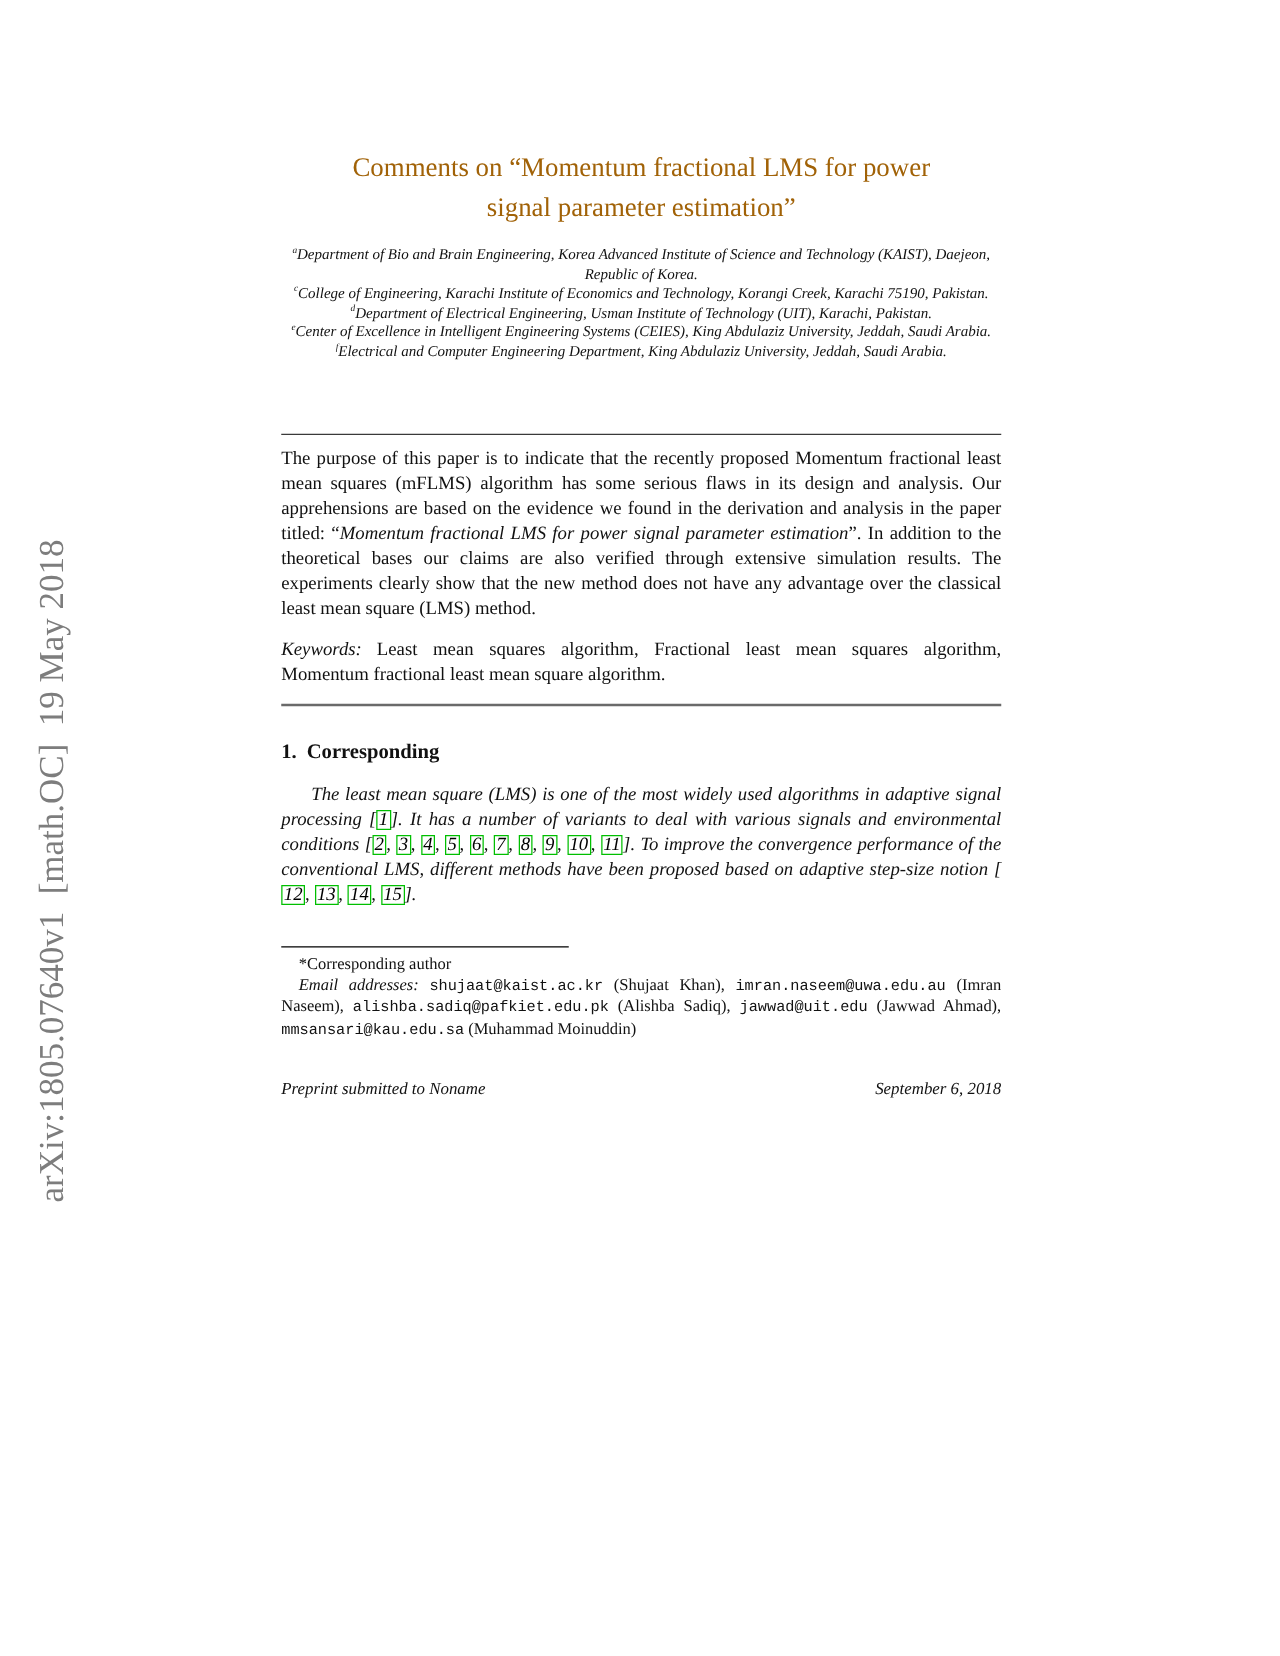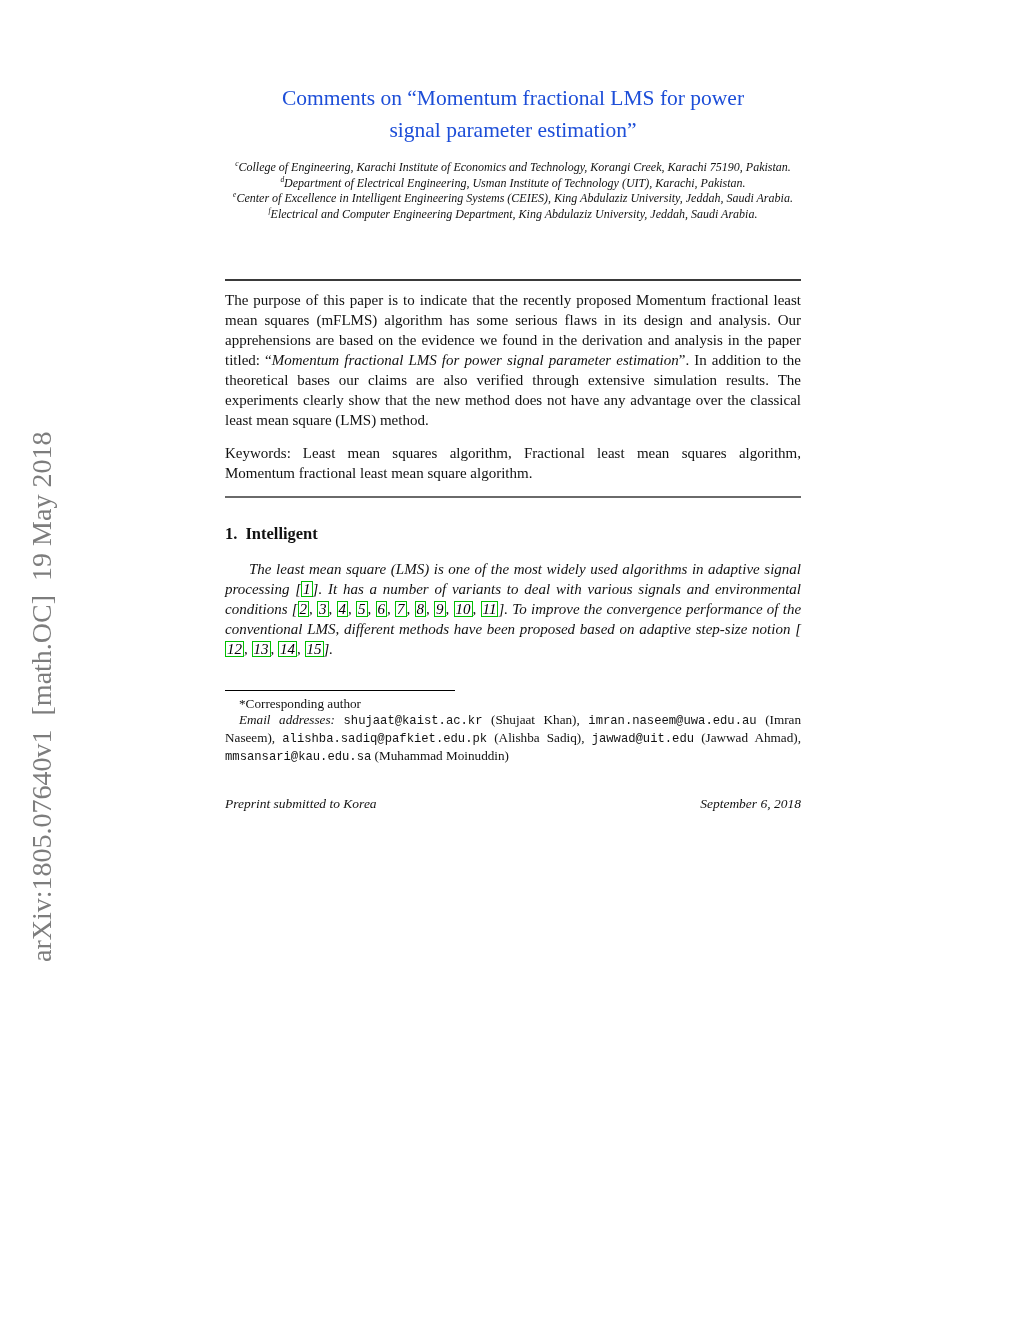--- a/index.html
+++ b/index.html
@@ -15,33 +15,33 @@
   .arxiv-strip{position:absolute;top:0;left:0;width:80px;height:1325px;}
   .arxiv-text{
     position:absolute;left:26px;top:962px;
     transform:rotate(-90deg);transform-origin:left top;
     white-space:pre;font-size:28px;color:#7d7d7d;
     font-family:"Liberation Serif", serif;
   }
   
   .content{position:absolute;left:225px;top:0;width:576px;}
   .title{
-    margin-top:82px;text-align:center;
-    font-size:21.5px;line-height:32px;color:#1d4ed8;
+    margin-top:118px;text-align:center;
+    font-size:21.5px;line-height:32px;color:#a16207;
   }
   .title .tline{display:block;}
   .authors{margin-top:29px;text-align:center;font-size:16px;line-height:22px;}
   sup{font-size:0.62em;line-height:0;vertical-align:super;}
   .affiliations{margin-top:14px;text-align:center;font-style:italic;
     font-size:12px;line-height:15.6px;}
   .rule-full{margin-top:57px;height:1.5px;background:#3a3a3a;}
   .abstract-heading{margin-top:17px;font-size:16.5px;font-weight:bold;}
   .body-par{margin-top:9px;font-size:15px;line-height:20px;text-align:justify;}
   .keywords{margin-top:13px;font-size:15px;line-height:20px;text-align:justify;}
-  .keywords .kw-label{}
+  .keywords .kw-label{font-style:italic;}
   .kw-gap{display:inline-block;width:12px;}
   .rule-full2{margin-top:13px;height:2px;background:#6a6a6a;}
   .section-heading{margin-top:26px;font-size:16.5px;font-weight:bold;}
   .sec-gap{display:inline-block;width:8px;}
   .intro-par{margin-top:15px;font-size:15px;line-height:20px;text-align:justify;
     text-indent:24px;font-style:italic;}
   .cite{
     display:inline-block;text-indent:0;
     border:1.2px solid var(--cite,#00bf00);
     padding:0 1px;line-height:14px;
@@ -69,45 +69,46 @@
 
   <div class="content">
 
     <div class="title">
         <span class="tline">Comments on “Momentum fractional LMS for power</span>
         <span class="tline">signal parameter estimation”</span>
       </div>
 
 
     <div class="affiliations">
+        <div><sup>a</sup>Department of Bio and Brain Engineering, Korea Advanced Institute of Science and Technology (KAIST), Daejeon, Republic of Korea.</div>
         <div><sup>c</sup>College of Engineering, Karachi Institute of Economics and Technology, Korangi Creek, Karachi 75190, Pakistan.</div>
         <div><sup>d</sup>Department of Electrical Engineering, Usman Institute of Technology (UIT), Karachi, Pakistan.</div>
         <div><sup>e</sup>Center of Excellence in Intelligent Engineering Systems (CEIES), King Abdulaziz University, Jeddah, Saudi Arabia.</div>
         <div><sup>f</sup>Electrical and Computer Engineering Department, King Abdulaziz University, Jeddah, Saudi Arabia.</div>
       </div>
 
     <div class="rule-full"></div>
 
 
     <div class="body-par"><span>The purpose of this paper is to indicate that the recently proposed Momentum fractional least mean squares (mFLMS) algorithm has some serious flaws in its design and analysis. Our apprehensions are based on the evidence we found in the derivation and analysis in the paper titled: “</span><i>Momentum fractional LMS for power signal parameter estimation</i><span>”. In addition to the theoretical bases our claims are also verified through extensive simulation results. The experiments clearly show that the new method does not have any advantage over the classical least mean square (LMS) method.</span></div>
 
     <div class="keywords"><span class="kw-label">Keywords:</span><span class="kw-gap"></span><span>Least mean squares algorithm, Fractional least mean squares algorithm, Momentum fractional least mean square algorithm.</span></div>
 
     <div class="rule-full2"></div>
 
-    <div class="section-heading"><span>1.</span><span class="sec-gap"></span><span>Intelligent</span></div>
+    <div class="section-heading"><span>1.</span><span class="sec-gap"></span><span>Corresponding</span></div>
 
     <div class="intro-par">The least mean square (LMS) is one of the most widely used algorithms in adaptive signal processing [<span class="cite">1</span>]. It has a number of variants to deal with various signals and environmental conditions [<span class="cite">2</span>, <span class="cite">3</span>, <span class="cite">4</span>, <span class="cite">5</span>, <span class="cite">6</span>, <span class="cite">7</span>, <span class="cite">8</span>, <span class="cite">9</span>, <span class="cite">10</span>, <span class="cite">11</span>]. To improve the convergence performance of the conventional LMS, different methods have been proposed based on adaptive step-size notion [<span class="cite">12</span>, <span class="cite">13</span>, <span class="cite">14</span>, <span class="cite">15</span>].</div>
 
     <div class="fn-rule"></div>
 
     <div class="footnote">
       <div class="fn-line1">*Corresponding author</div>
       <div class="fn-para"><span class="fn-italic">Email addresses: </span><span class="fn-mono">shujaat@kaist.ac.kr</span><span> (Shujaat Khan), </span><span class="fn-mono">imran.naseem@uwa.edu.au</span><span> (Imran Naseem), </span><span class="fn-mono">alishba.sadiq@pafkiet.edu.pk</span><span> (Alishba Sadiq), </span><span class="fn-mono">jawwad@uit.edu</span><span> (Jawwad Ahmad), </span><span class="fn-mono">mmsansari@kau.edu.sa</span><span> (Muhammad Moinuddin)</span></div>
     </div>
 
     <div class="footer">
-      <span>Preprint submitted to Korea</span>
+      <span>Preprint submitted to Noname</span>
       <span>September 6, 2018</span>
     </div>
 
   </div>
 </div>
 
 </body></html>

